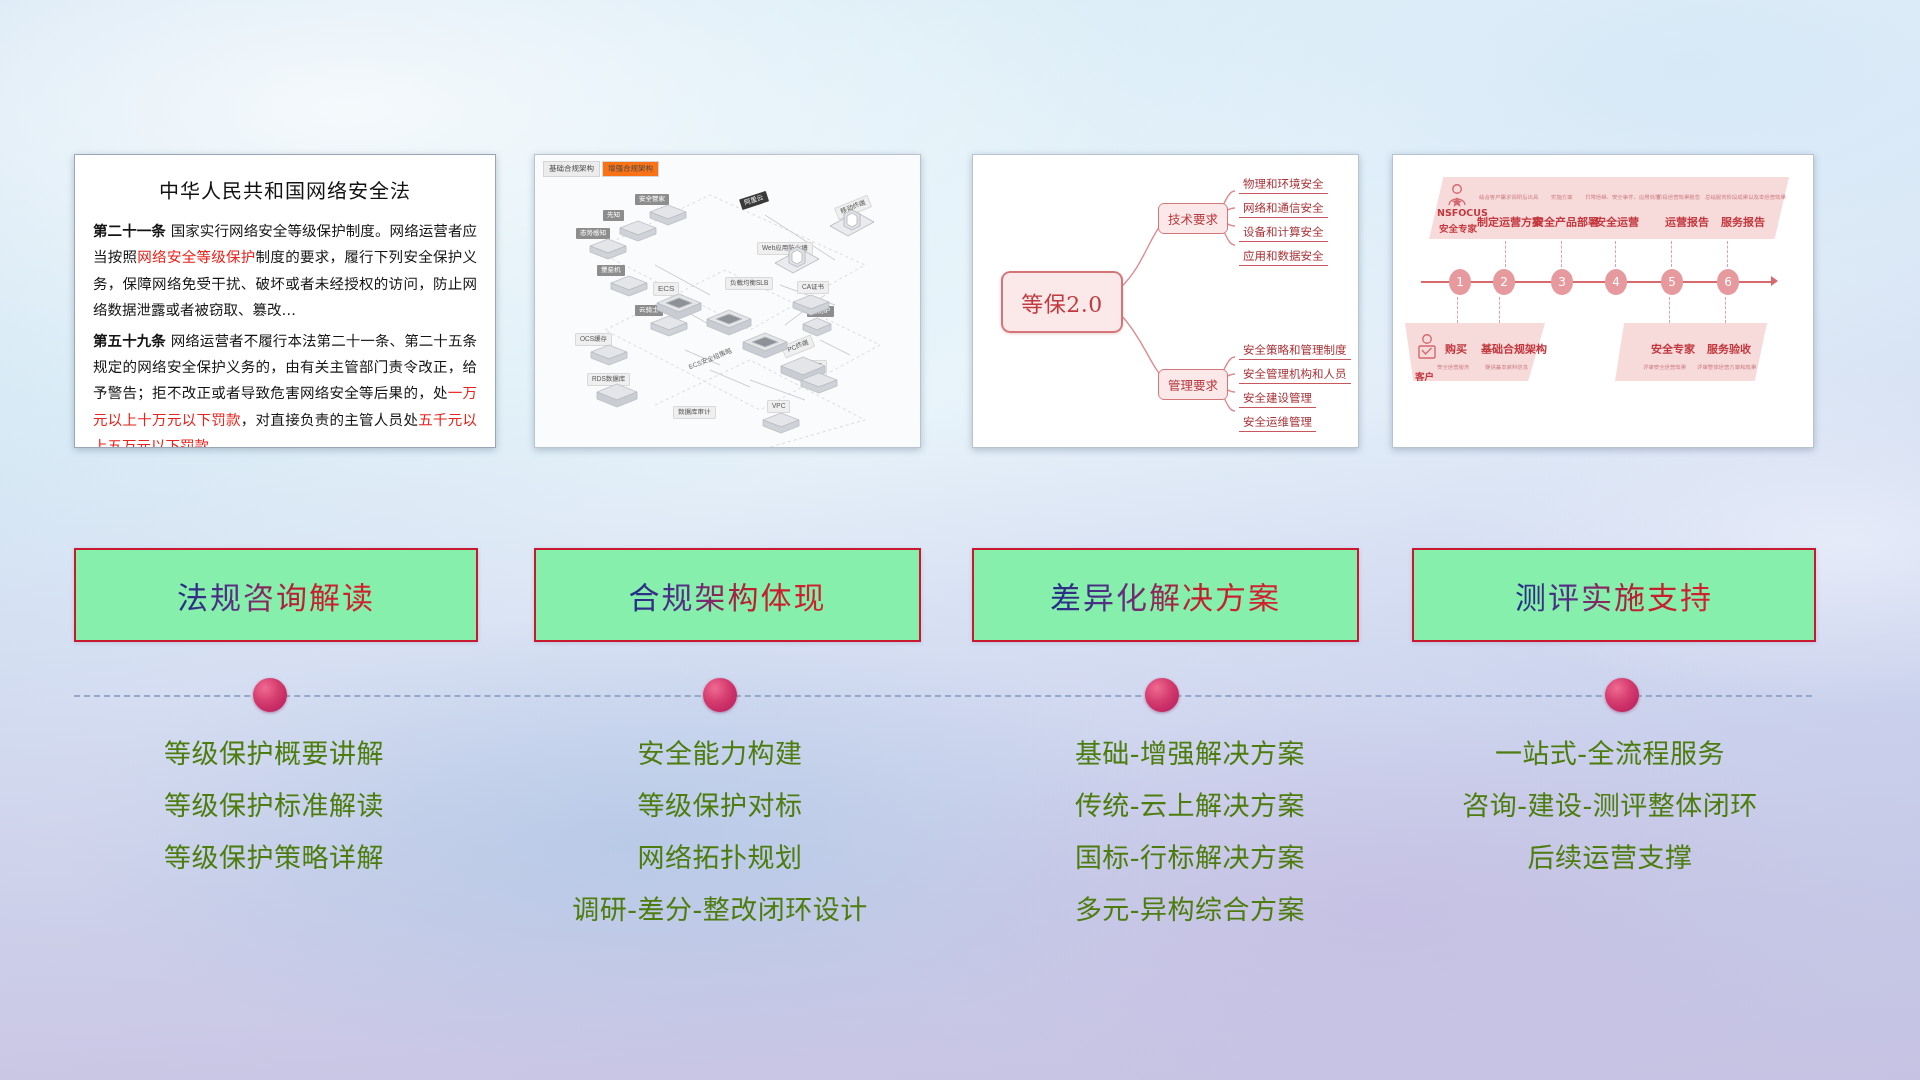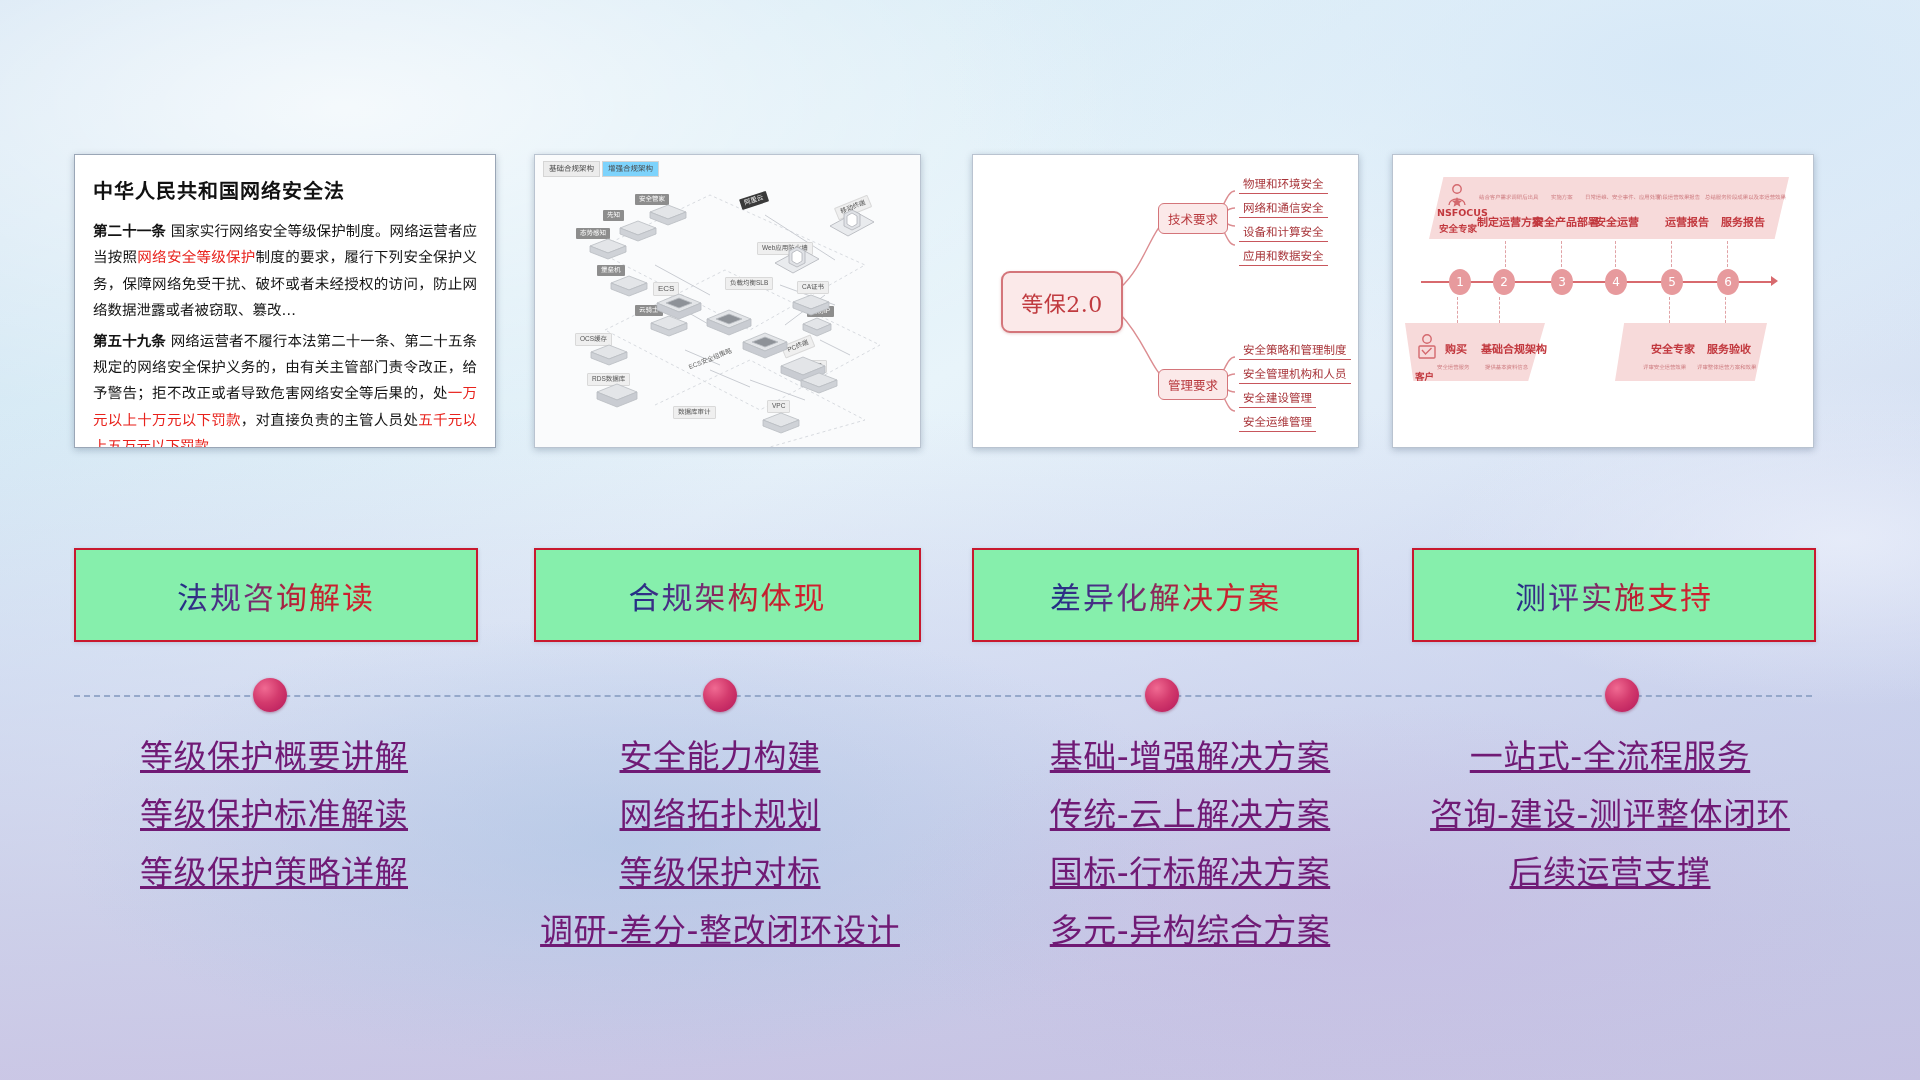--- a/index.html
+++ b/index.html
@@ -36,35 +36,35 @@
     overflow:hidden;
   }
   .card.k0{left:74px;width:420px;height:292px;border:1px solid #9aa6b6;}
   .card.k1{left:534px;width:385px;height:292px;border:1px solid #b9c3d0;}
   .card.k2{left:972px;width:385px;height:292px;border:1px solid #b9c3d0;}
   .card.k3{left:1392px;width:420px;height:292px;border:1px solid #b9c3d0;}
 
   
   .law{padding:14px 18px 8px 18px;box-sizing:border-box;height:100%;}
   .law-title{
-    font-weight:bold;font-size:20px;color:#111;
+    text-align:center;font-weight:normal;font-size:20px;color:#111;
     letter-spacing:1px;margin:6px 0 14px 0;
     font-family:"DejaVu Sans","Liberation Sans",sans-serif;
   }
   .law-p{font-size:14.5px;line-height:1.82;color:#141414;text-align:justify;
          font-family:"DejaVu Sans","Liberation Sans",sans-serif;margin-bottom:4px;}
   .law-p b{font-weight:bold;}
   .law-red{color:#e8221c;}
 
   
   .arch{position:relative;width:100%;height:100%;background:#fafbfc;}
   .arch .tabs{position:absolute;left:8px;top:6px;display:flex;gap:2px;}
   .arch .tab{font-size:7.5px;color:#4a4a4a;background:#ececec;
              border:1px solid #d5d5d5;padding:3px 5px;line-height:1;}
-  .arch .tab.on{background:#7dd3fc;}
+  .arch .tab.on{background:#f97316;}
   .chip{position:absolute;background:#8d8d8d;color:#fff;font-size:6.5px;
         padding:2px 4px;line-height:1;white-space:nowrap;border-radius:1px;}
   .chip.lt{background:#efefef;color:#555;border:1px solid #d9d9d9;}
   .chip.dk{background:#3a3a3a;}
   .lbl{position:absolute;font-size:6.5px;color:#666;white-space:nowrap;}
 
   
   .mind{position:relative;width:100%;height:100%;background:#fff;}
   .mind .root{
     position:absolute;left:28px;top:116px;width:118px;height:58px;
@@ -131,24 +131,23 @@
         border-top:2px dashed #8fa3c6;opacity:.9;}
   .knob{position:absolute;top:678px;width:34px;height:34px;border-radius:50%;
         background:radial-gradient(circle at 35% 30%,#f06a92 0%,#d33a6d 45%,#b4185a 100%);
         box-shadow:0 1px 3px rgba(120,30,70,.45);}
   .knob.n0{left:253px;} .knob.n1{left:703px;} .knob.n2{left:1145px;} .knob.n3{left:1605px;}
 
   
   .list{position:absolute;top:740px;width:480px;text-align:center;}
   .list.l0{left:34px;} .list.l1{left:480px;} .list.l2{left:950px;} .list.l3{left:1370px;}
   .list .item{
-    font-size:33px;color:#701a75;line-height:1;margin-bottom:25px;
+    font-size:27px;color:#4d7c0f;line-height:1;margin-bottom:25px;
     letter-spacing:.5px;white-space:nowrap;
     font-family:"DejaVu Sans","Liberation Sans",sans-serif;
-    text-decoration:underline;
   }
 </style>
 </head>
 <body>
 
 <div id="bg">
   <div class="l1"></div>
     <div class="l2"></div>
     <div class="l3"></div>
   <div class="l4"></div>
@@ -419,22 +418,22 @@
   <div class="knob n2"></div>
   <div class="knob n3"></div>
 
   <div class="list l0">
     <div class="item">等级保护概要讲解</div>
     <div class="item">等级保护标准解读</div>
     <div class="item">等级保护策略详解</div>
   </div>
   <div class="list l1">
     <div class="item">安全能力构建</div>
+    <div class="item">等级保护对标</div>
     <div class="item">网络拓扑规划</div>
-    <div class="item">等级保护对标</div>
     <div class="item">调研-差分-整改闭环设计</div>
   </div>
   <div class="list l2">
     <div class="item">基础-增强解决方案</div>
     <div class="item">传统-云上解决方案</div>
     <div class="item">国标-行标解决方案</div>
     <div class="item">多元-异构综合方案</div>
   </div>
   <div class="list l3">
     <div class="item">一站式-全流程服务</div>

